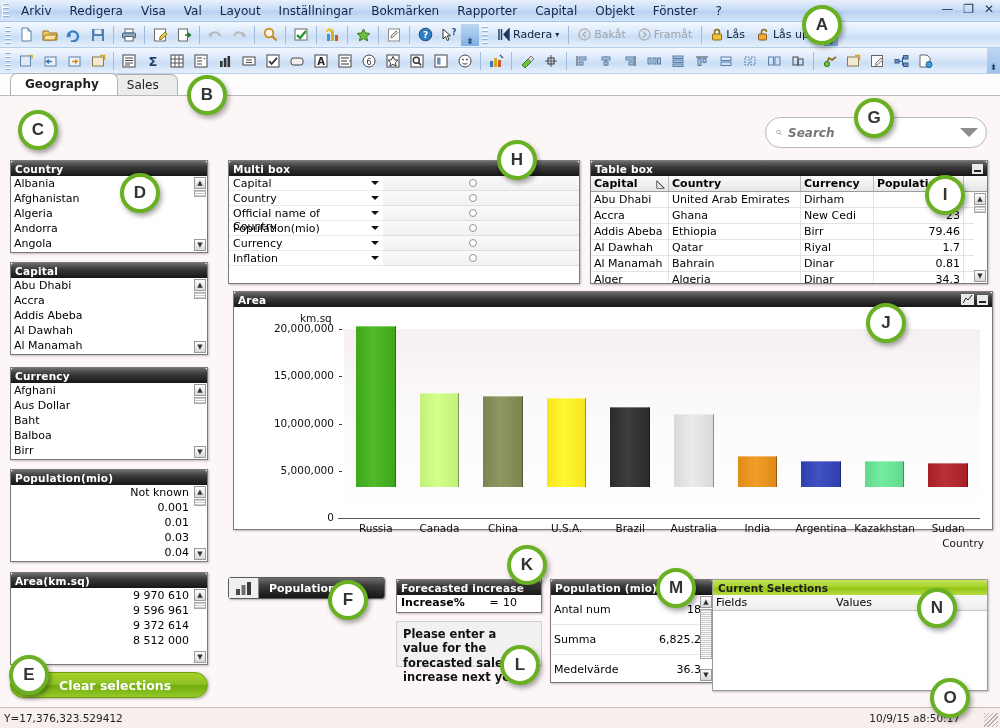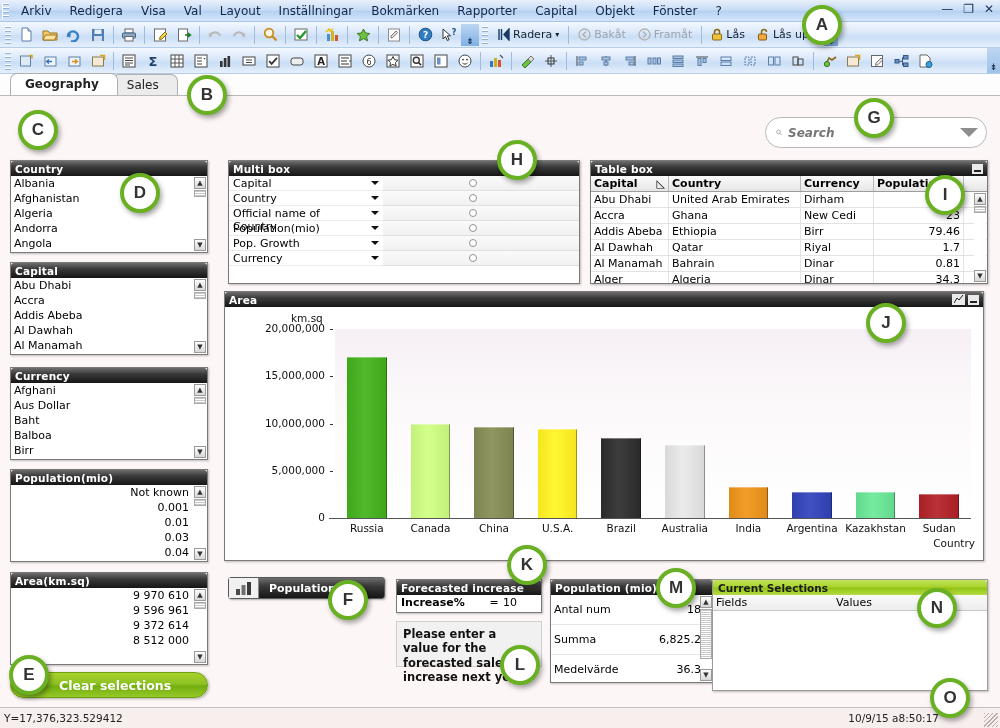--- a/index.html
+++ b/index.html
@@ -162,21 +162,21 @@
      border:4px solid #6ab023; background:#fff;
      display:flex; align-items:center; justify-content:center;
      font-size:17px; font-weight:bold; color:#333; font-family:"Liberation Sans",sans-serif;
      box-shadow:2px 3px 5px rgba(0,0,0,.35); z-index:50; }
 
   
   .statusbar { position:absolute; left:0; bottom:0; width:1000px; height:21px;
      background:#f7eeee; border-top:1px solid #c8bcbc; display:flex; align-items:center;
      font-size:10.5px; color:#222; }
   .sb-left { padding-left:4px; }
-  .sb-right { position:absolute; right:61px;margin-left:6px; }
+  .sb-right { position:absolute; right:40px;margin-left:6px; }
   .sb-grip { position:absolute; right:2px; bottom:1px; width:14px; height:14px;
      background:repeating-linear-gradient(135deg,#b9abab 0 1px,transparent 1px 3px); }
 </style>
 </head>
 <body>
 
 <div class="menubar">
   <div class="grip"></div>
   <div class="menu-item">Arkiv</div>
   <div class="menu-item">Redigera</div>
@@ -743,30 +743,30 @@
     <div class="mb-row">
       <div class="mb-label">Population(mio)</div>
       <div class="mb-drop">
           <div class="tri"></div>
         </div>
       <div class="mb-field">
           <div class="mb-radio"></div>
         </div>
     </div>
     <div class="mb-row">
-      <div class="mb-label">Pop. Growth</div>
+      <div class="mb-label">Currency</div>
       <div class="mb-drop">
           <div class="tri"></div>
         </div>
       <div class="mb-field">
           <div class="mb-radio"></div>
         </div>
     </div>
     <div class="mb-row">
-      <div class="mb-label">Currency</div>
+      <div class="mb-label">Inflation</div>
       <div class="mb-drop">
           <div class="tri"></div>
         </div>
       <div class="mb-field">
           <div class="mb-radio"></div>
         </div>
     </div>
   </div>
 </div>
 
@@ -826,21 +826,21 @@
       <div class="c4">34.3</div>
     </div>
     <div class="scroll" style="top:17px;">
       <div class="sc-btn">▲</div>
       <div class="sc-thumb"></div>
       <div class="sc-btn">▼</div>
     </div>
   </div>
 </div>
 
-<div class="qv" style="left:224px; top:291px; width:760px; height:270px;">
+<div class="qv" style="left:233px; top:291px; width:760px; height:239px;">
   <div class="qv-cap">
     <span>Area</span>
     <div class="capbtns">
       <div style="width:13px;height:11px;background:#e9e9e9;display:flex;align-items:center;justify-content:center;">
         <svg width="10" height="9" viewBox="0 0 10 9">
             <path d="M0 8l3-5 2 2 4-5" stroke="#222" fill="none" stroke-width="1"></path>
           </svg>
       </div>
       <div class="capmin">
           <i></i>

